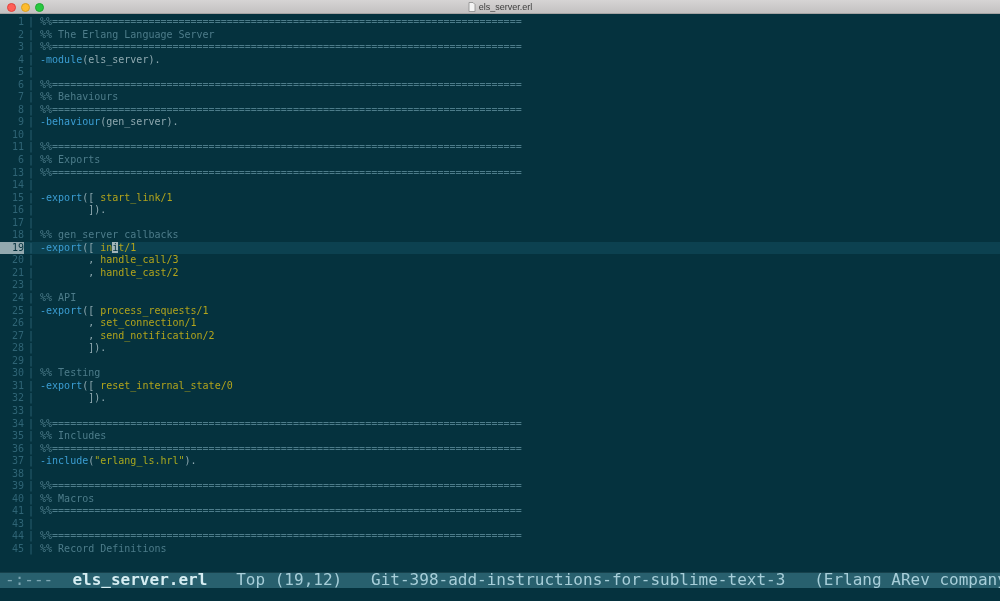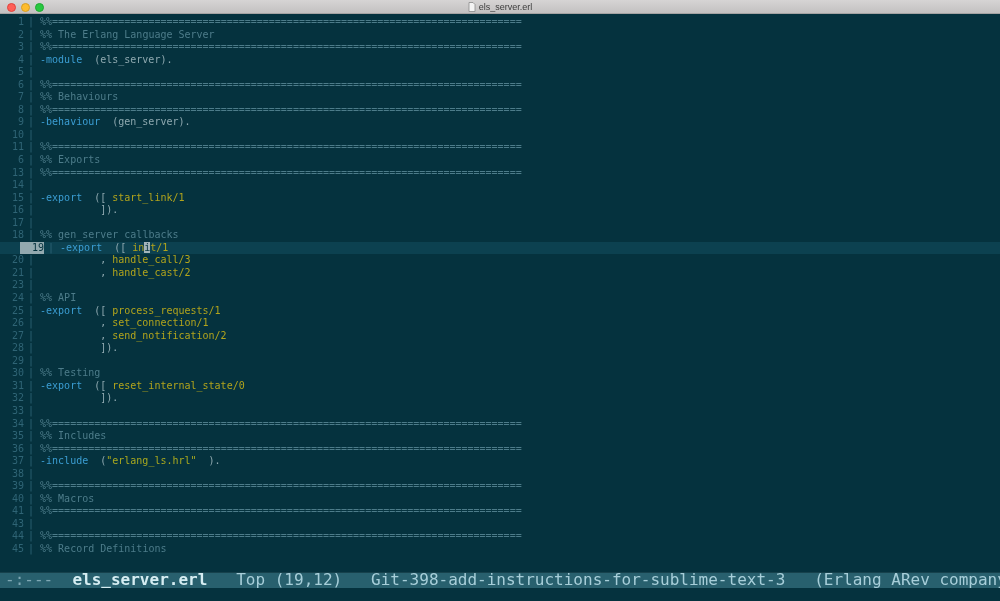--- a/index.html
+++ b/index.html
@@ -21,30 +21,30 @@
   .light.red    { background:#ff5f57; border:0.5px solid #e0443e; }
   .light.yellow { background:#febc2e; border:0.5px solid #d89e22; }
   .light.green  { background:#28c840; border:0.5px solid #1da932; }
   .title {
     margin:0 auto; display:flex; align-items:center; gap:3px;
     font:9px "Liberation Sans", sans-serif; color:#3c3c3c;
   }
   
   .editor { flex:1 1 auto; overflow:hidden; padding-top:2px; }
   .line { height:12.55px; line-height:12.55px; font-size:10px; white-space:pre; color:#8fa9b0; }
-  .line.current { background:#0c4150;padding-left:20px; }
+  .line.current { background:#0c4150; }
   .num { display:inline-block; width:24px; text-align:right; color:#2f6475; }
   .line.current .num { background:#93a9af; color:#05323e; }
   .sep { color:#2f6475; padding-left:4px; }
   .codeln { padding-left:6px; }
   .t-cm  { color:#4d7c8a; }
   .t-kw  { color:#3b9dd2; }
   .t-fn  { color:#b2a41c; }
   .t-str { color:#a9a81e; }
-  .t-df  { color:#8fa9b0;margin-left:12px; }
+  .t-df  { color:#8fa9b0; }
   .t-var { color:#7fbede; }
   .t-cur { background:#a3b5ba; color:#05323e; }
   
   .modeline {
     flex:0 0 15px; line-height:14px; font-size:16px; white-space:pre; overflow:hidden;
     background:#28606e; color:#a7ced9; border-top:1px solid #16414c;
     padding-left:5px;
   }
   .ml-dim { color:#7fa8b4; }
   .ml-buffer { color:#d6edf2; font-weight:bold; }

